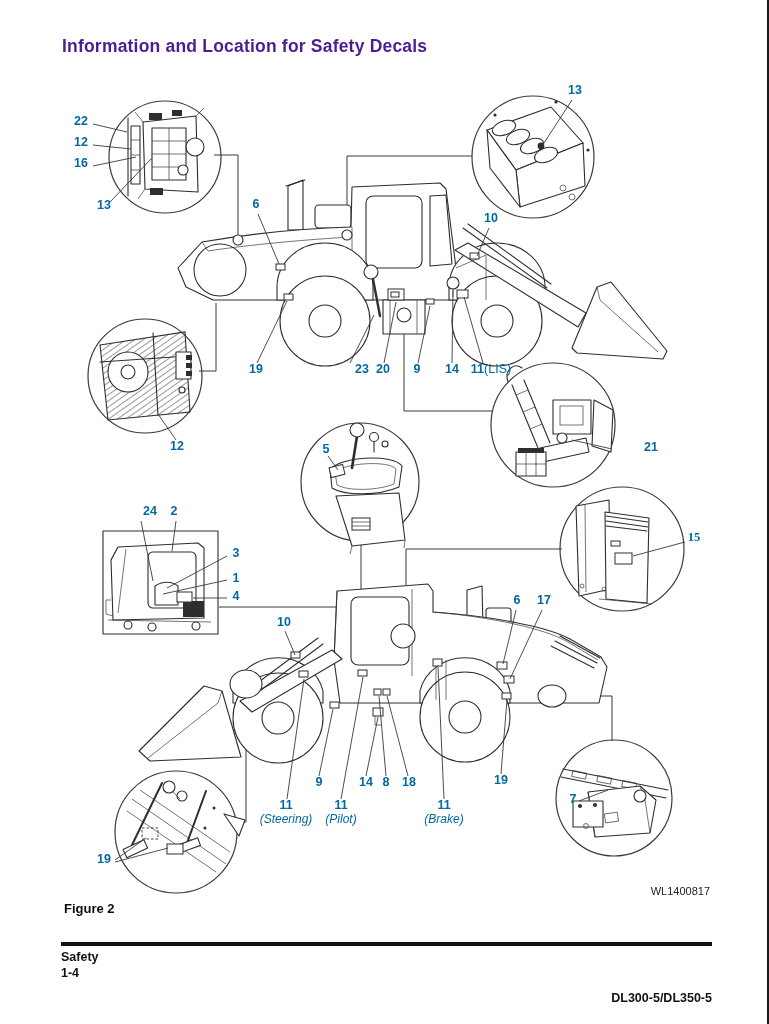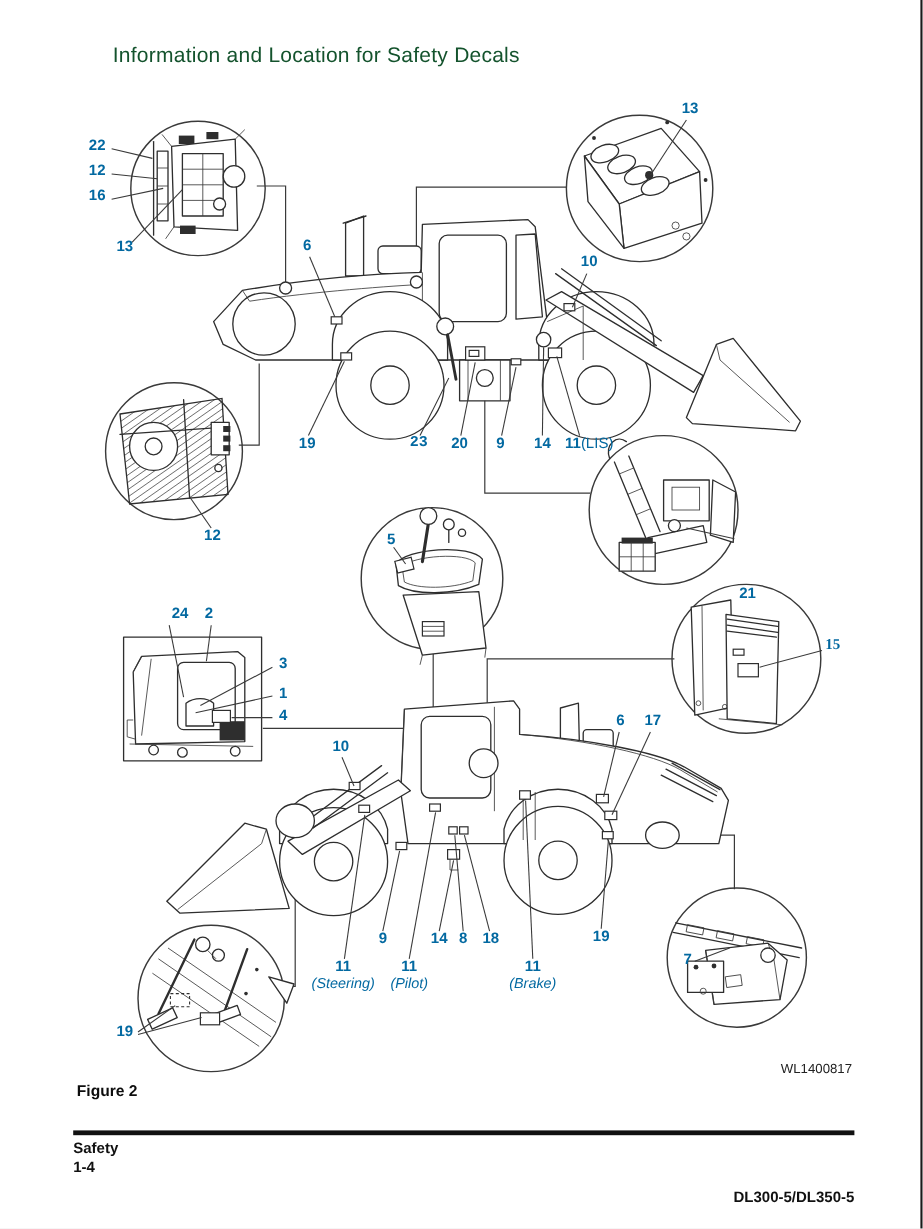--- a/index.html
+++ b/index.html
@@ -1,20 +1,20 @@
 <!DOCTYPE html>
 <html><head>
 <meta charset="utf-8">
 <style>
   html,body{margin:0;padding:0;background:#e8e8e8;}
   .page{position:relative;width:769px;height:1024px;background:#ffffff;overflow:hidden;
         font-family:"Liberation Sans", sans-serif;color:#111;}
   .edge-right{position:absolute;right:0;top:0;width:2px;height:1024px;background:#1a1a1a;}
-  .title{position:absolute;left:62px;top:36px;font-size:17.5px;font-weight:normal;
-         letter-spacing:0.2px;color:#14532d;white-space:nowrap;margin-left:32px;}
+  .title{position:absolute;left:62px;top:36px;font-size:17.5px;font-weight:bold;
+         letter-spacing:0.2px;color:#4c1d95;white-space:nowrap;}
   .fig{position:absolute;left:0;top:0;width:769px;height:1024px;}
   .fig svg{position:absolute;left:0;top:0;}
   .lbl{position:absolute;transform:translateX(-50%);font-size:12.5px;font-weight:bold;
        color:#0369a1;white-space:nowrap;text-align:center;line-height:1.1;}
   .lbl .sfx{font-weight:normal;}
   .lbl .sub{font-weight:normal;font-size:12px;font-style:italic;}
   .fig-caption{position:absolute;left:64px;top:901px;font-size:13px;font-weight:bold;color:#0d0d0d;}
   .drawing-no{position:absolute;right:59px;top:885px;font-size:11px;color:#222;}
   .footer-rule{position:absolute;left:61px;top:942px;width:651px;height:4px;background:#111;}
   .footer-left{position:absolute;left:61px;top:950px;font-size:12.5px;font-weight:bold;line-height:1.25;}
@@ -312,28 +312,28 @@
 
     <div id="labels-layer">
         <div class="lbl" style="left: 81px; top: 115px;"><span>22</span></div>
         <div class="lbl" style="left: 81px; top: 136px;"><span>12</span></div>
         <div class="lbl" style="left: 81px; top: 157px;"><span>16</span></div>
         <div class="lbl" style="left: 104px; top: 199px;"><span>13</span></div>
         <div class="lbl" style="left: 575px; top: 84px;"><span>13</span></div>
         <div class="lbl" style="left: 256px; top: 198px;"><span>6</span></div>
         <div class="lbl" style="left: 491px; top: 212px;"><span>10</span></div>
         <div class="lbl" style="left: 256px; top: 363px;"><span>19</span></div>
-        <div class="lbl" style="left: 349px; top: 363px; font-family: Liberation Mono, monospace;"><span>23</span></div>
+        <div class="lbl" style="left: 362px; top: 363px;"><span>23</span></div>
         <div class="lbl" style="left: 383px; top: 363px;"><span>20</span></div>
         <div class="lbl" style="left: 417px; top: 363px;"><span>9</span></div>
         <div class="lbl" style="left: 452px; top: 363px;"><span>14</span></div>
         <div class="lbl" style="left: 491px; top: 363px;"><span>11</span><span class="sfx">(LIS)</span></div>
         <div class="lbl" style="left: 177px; top: 440px;"><span>12</span></div>
         <div class="lbl" style="left: 326px; top: 443px;"><span>5</span></div>
-        <div class="lbl" style="left: 623px; top: 441px; margin-top: 47px;"><span>21</span></div>
+        <div class="lbl" style="left: 651px; top: 441px;"><span>21</span></div>
         <div class="lbl" style="left: 694px; top: 531px; font-family: Liberation Serif, serif;"><span>15</span></div>
         <div class="lbl" style="left: 138px; top: 505px; margin-left: 12px;"><span>24</span></div>
         <div class="lbl" style="left: 174px; top: 505px;"><span>2</span></div>
         <div class="lbl" style="left: 236px; top: 547px;"><span>3</span></div>
         <div class="lbl" style="left: 236px; top: 572px;"><span>1</span></div>
         <div class="lbl" style="left: 236px; top: 590px;"><span>4</span></div>
         <div class="lbl" style="left: 284px; top: 616px;"><span>10</span></div>
         <div class="lbl" style="left: 517px; top: 594px;"><span>6</span></div>
         <div class="lbl" style="left: 544px; top: 594px;"><span>17</span></div>
         <div class="lbl" style="left: 319px; top: 776px;"><span>9</span></div>

